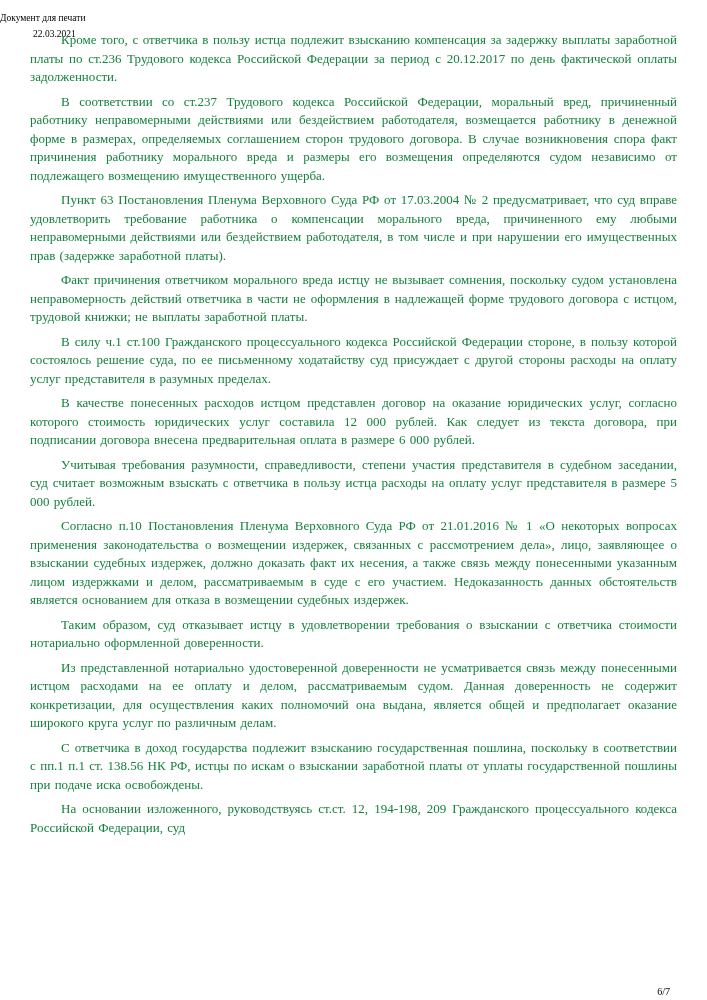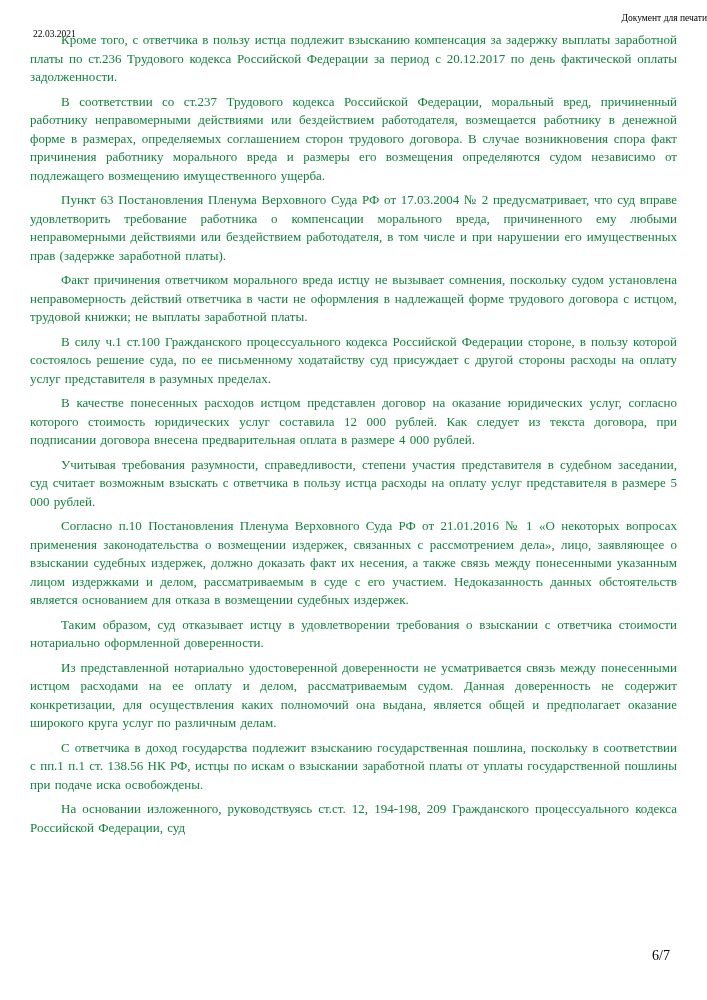--- a/index.html
+++ b/index.html
@@ -30,62 +30,62 @@
   .print-header .header-date {
     position: absolute;
     left: 33px;
     top: 16px;
   }
   .print-header .header-title {
     position: absolute;
     left: 0;
     right: 0;
     top: 0;
-    text-align: right;
+    text-align: left;
   }
   .doc-body {
     position: absolute;
     top: 31px;
     left: 30px;
     right: 30px;
     font-size: 13px;
     line-height: 18.5px;
     text-align: justify;
     color: #15803d;
   }
   .doc-body p {
     margin: 0 0 6px 0;
     text-indent: 31px;
     word-spacing: 1px;
   }
   .print-footer {
     position: absolute;
     right: 37px;
-    top: 948px;
-    font-size: 14px;
+    top: 986px;
+    font-size: 10px;
     color: #000000;
   }
 </style>
 </head>
 <body>
 
 <div class="page">
 
   <div class="print-header">
     <span class="header-date">22.03.2021</span>
     <span class="header-title">Документ для печати</span>
   </div>
 
   <div class="doc-body">
     <p>Кроме того, с ответчика в пользу истца подлежит взысканию компенсация за задержку выплаты заработной платы по ст.236 Трудового кодекса Российской Федерации за период с 20.12.2017 по день фактической оплаты задолженности.</p>
     <p>В соответствии со ст.237 Трудового кодекса Российской Федерации, моральный вред, причиненный работнику неправомерными действиями или бездействием работодателя, возмещается работнику в денежной форме в размерах, определяемых соглашением сторон трудового договора. В случае возникновения спора факт причинения работнику морального вреда и размеры его возмещения определяются судом независимо от подлежащего возмещению имущественного ущерба.</p>
     <p>Пункт 63 Постановления Пленума Верховного Суда РФ от 17.03.2004 № 2 предусматривает, что суд вправе удовлетворить требование работника о компенсации морального вреда, причиненного ему любыми неправомерными действиями или бездействием работодателя, в том числе и при нарушении его имущественных прав (задержке заработной платы).</p>
     <p>Факт причинения ответчиком морального вреда истцу не вызывает сомнения, поскольку судом установлена неправомерность действий ответчика в части не оформления в надлежащей форме трудового договора с истцом, трудовой книжки; не выплаты заработной платы.</p>
     <p>В силу ч.1 ст.100 Гражданского процессуального кодекса Российской Федерации стороне, в пользу которой состоялось решение суда, по ее письменному ходатайству суд присуждает с другой стороны расходы на оплату услуг представителя в разумных пределах.</p>
-    <p>В качестве понесенных расходов истцом представлен договор на оказание юридических услуг, согласно которого стоимость юридических услуг составила 12 000 рублей. Как следует из текста договора, при подписании договора внесена предварительная оплата в размере 4 000 рублей.</p>
+    <p>В качестве понесенных расходов истцом представлен договор на оказание юридических услуг, согласно которого стоимость юридических услуг составила 12 000 рублей. Как следует из текста договора, при подписании договора внесена предварительная оплата в размере 6 000 рублей.</p>
     <p>Учитывая требования разумности, справедливости, степени участия представителя в судебном заседании, суд считает возможным взыскать с ответчика в пользу истца расходы на оплату услуг представителя в размере 5 000 рублей.</p>
     <p>Согласно п.10 Постановления Пленума Верховного Суда РФ от 21.01.2016 № 1 «О некоторых вопросах применения законодательства о возмещении издержек, связанных с рассмотрением дела», лицо, заявляющее о взыскании судебных издержек, должно доказать факт их несения, а также связь между понесенными указанным лицом издержками и делом, рассматриваемым в суде с его участием. Недоказанность данных обстоятельств является основанием для отказа в возмещении судебных издержек.</p>
     <p>Таким образом, суд отказывает истцу в удовлетворении требования о взыскании с ответчика стоимости нотариально оформленной доверенности.</p>
     <p>Из представленной нотариально удостоверенной доверенности не усматривается связь между понесенными истцом расходами на ее оплату и делом, рассматриваемым судом. Данная доверенность не содержит конкретизации, для осуществления каких полномочий она выдана, является общей и предполагает оказание широкого круга услуг по различным делам.</p>
     <p>С ответчика в доход государства подлежит взысканию государственная пошлина, поскольку в соответствии с пп.1 п.1 ст. 138.56 НК РФ, истцы по искам о взыскании заработной платы от уплаты государственной пошлины при подаче иска освобождены.</p>
     <p>На основании изложенного, руководствуясь ст.ст. 12, 194-198, 209 Гражданского процессуального кодекса Российской Федерации, суд</p>
   </div>
 
   <div class="print-footer">6/7</div>
 

